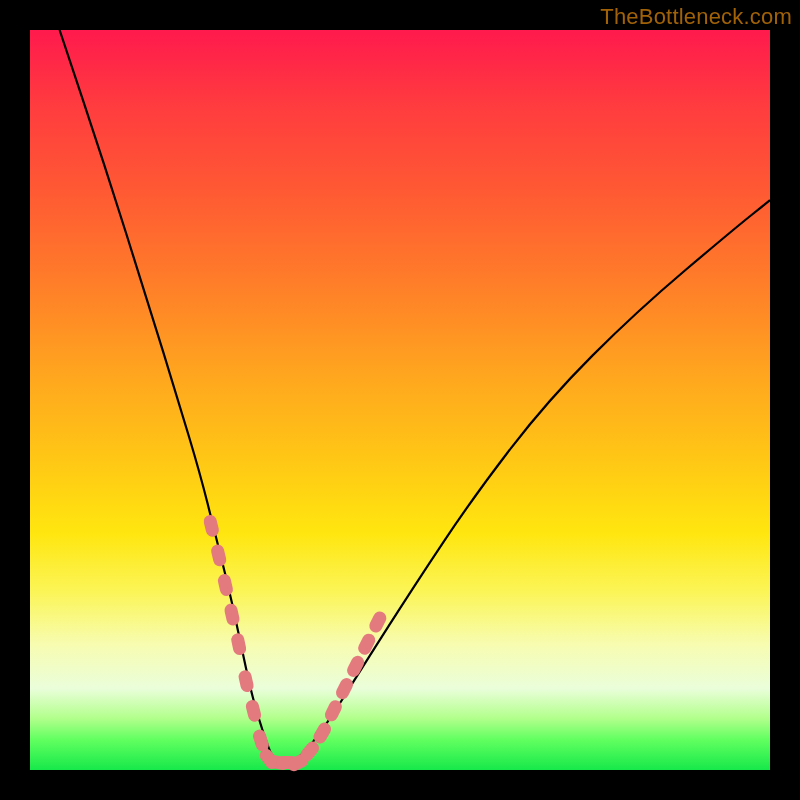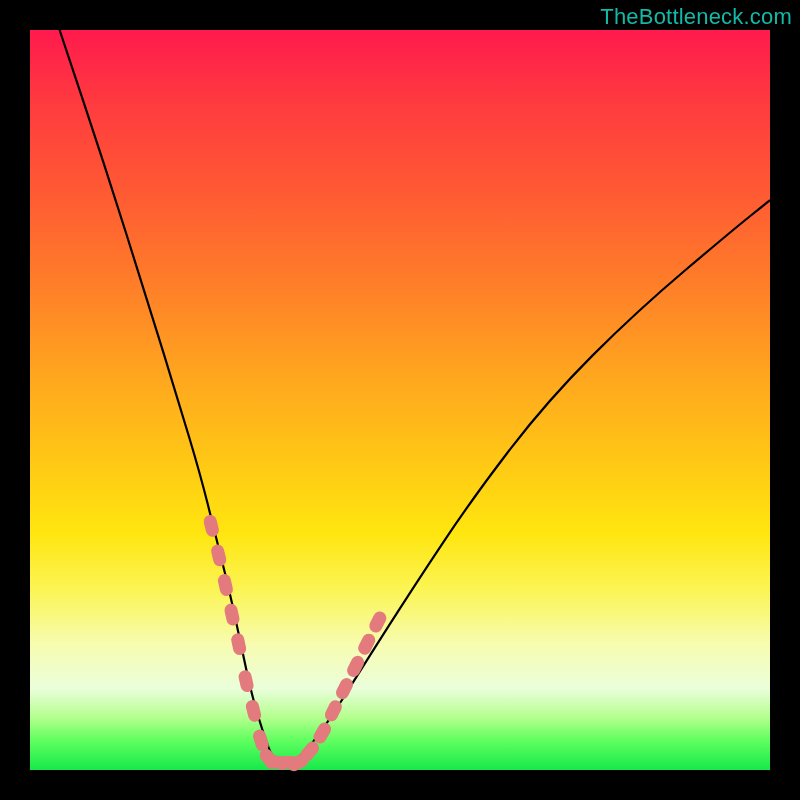--- a/index.html
+++ b/index.html
@@ -40,21 +40,21 @@
       #eafeda 89%,
       #b2ff8c 93%,
       #5fff5f 96%,
       #17e84a 100%
     );
   }
   .watermark {
     position: absolute;
     top: 4px;
     right: 8px;
-    color: #14b8a6;
+    color: #a16207;
     font-size: 22px;
     font-weight: 500;
     letter-spacing: 0.2px;
     user-select: none;
   }
   svg.curve {
     position: absolute;
     top: 0;
     left: 0;
     width: 740px;

